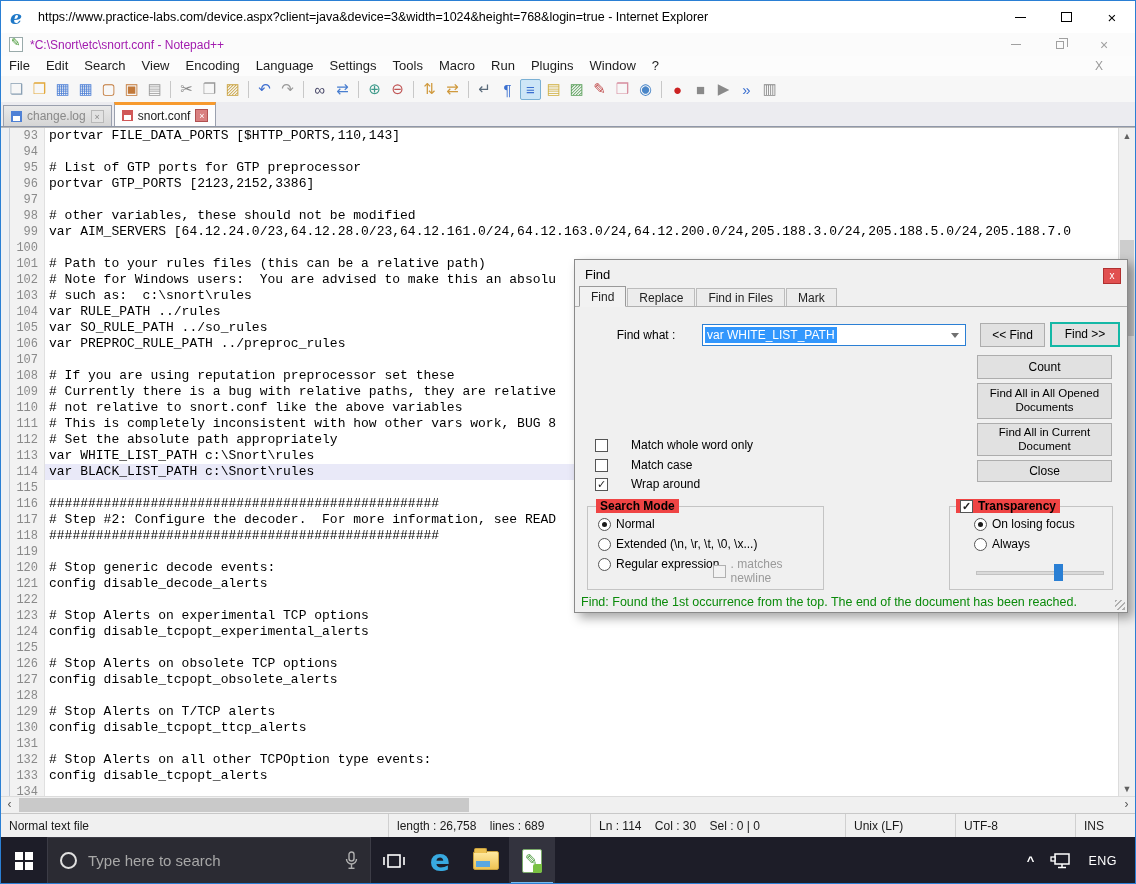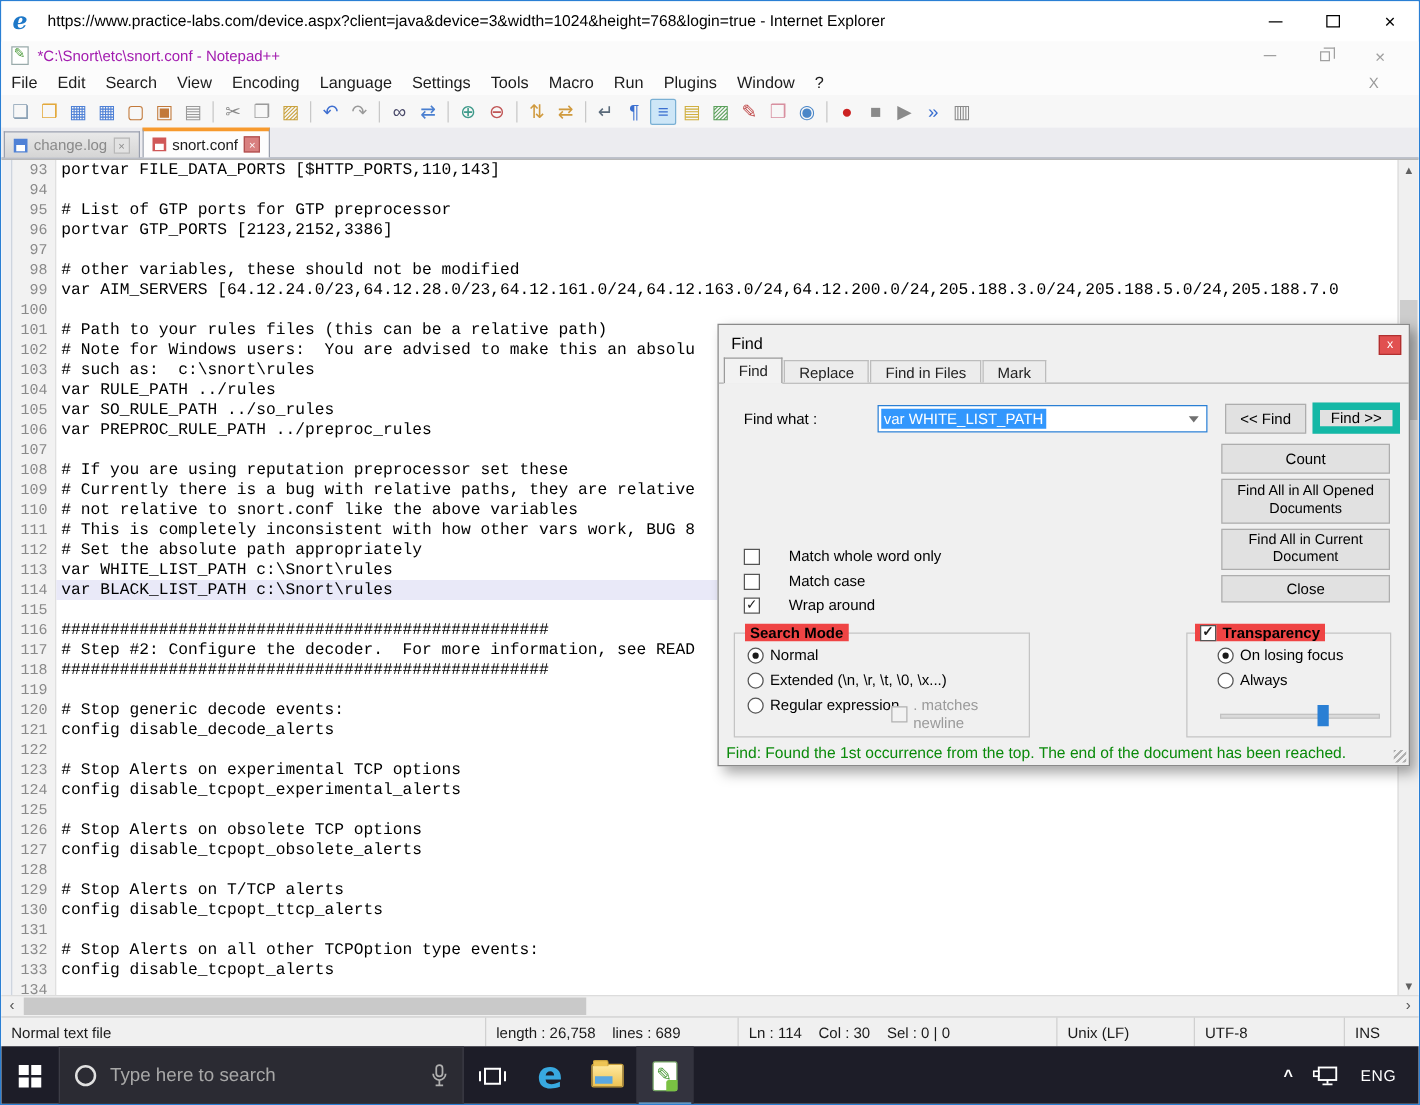--- a/index.html
+++ b/index.html
@@ -84,27 +84,27 @@
   
   .dialog { position:absolute; left:573px; top:258px; width:554px; height:354px; background:#f0f0f0;
             border:1px solid #8a8a8a; box-shadow:5px 5px 10px rgba(0,0,0,.35); z-index:10; font-size:12px; }
   .dlg-title { position:absolute; left:10px; top:7px; font-size:13px; color:#000; }
   .dlg-close { position:absolute; right:6px; top:8px; width:18px; height:16px; background:#e15050; border:1px solid #b03030;
                color:#fff; font-size:10px; line-height:14px; text-align:center; }
   .dtabs { position:absolute; left:0; top:26px; width:100%; height:21px; display:flex; align-items:flex-end; padding-left:4px;
            border-bottom:1px solid #b0b0b0; }
   .dtab { padding:0 11px; height:18px; line-height:18px; background:#ececec; border:1px solid #bcbcbc; border-bottom:0; margin-right:1px; color:#222; }
   .dtab.active { height:21px; line-height:21px; background:#f2f2f2; border:1px solid #9a9a9a; border-bottom:1px solid #f2f2f2; margin-bottom:-1px; }
-  .dlg-label { position:absolute; left:20px; top:68px; width:102px; text-align:left; color:#000; }
+  .dlg-label { position:absolute; left:20px; top:68px; width:102px; text-align:center; color:#000; }
   .combo { position:absolute; left:127px; top:64px; width:264px; height:22px; background:#fff; border:1px solid #2a7fd4; display:flex; align-items:center; }
   .combo-text { margin-left:2px; background:#3297fd; color:#fff; padding:1px 2px; white-space:pre; }
   .combo-arrow { margin-left:auto; margin-right:6px; width:0; height:0; border-left:4px solid transparent; border-right:4px solid transparent; border-top:5px solid #707070; }
   .btn { position:absolute; background:#e1e1e1; border:1px solid #adadad; color:#000; display:flex; align-items:center; justify-content:center; text-align:center; line-height:1.2; }
   .btn-prev { left:405px; top:63px; width:65px; height:24px; }
-  .btn-next { left:475px; top:62px; width:70px; height:25px; border:6px solid #14b8a6; }
+  .btn-next { left:475px; top:62px; width:70px; height:25px; border:2px solid #14b8a6; }
   .btn-count { left:402px; top:95px; width:135px; height:24px; }
   .btn-opened { left:402px; top:123px; width:135px; height:36px; font-size:11.5px; padding:0 6px; }
   .btn-current { left:402px; top:163px; width:135px; height:33px; font-size:11.5px; padding:0 10px; }
   .btn-close { left:402px; top:200px; width:135px; height:22px; }
   .checkrow { position:absolute; left:20px; display:flex; align-items:center; gap:23px; }
   .cb { width:13px; height:13px; background:#fff; border:1px solid #555; font-size:11px; line-height:11px; text-align:center; color:#222; }
   .cb.checked::after { content:"✓"; }
   .cb.disabled { border-color:#b0b0b0; background:#f2f2f2; }
   .rb { width:13px; height:13px; border:1px solid #555; border-radius:50%; background:#fff; position:relative; }
   .rb.sel::after { content:""; position:absolute; left:3px; top:3px; width:5px; height:5px; border-radius:50%; background:#1a1a1a; }

